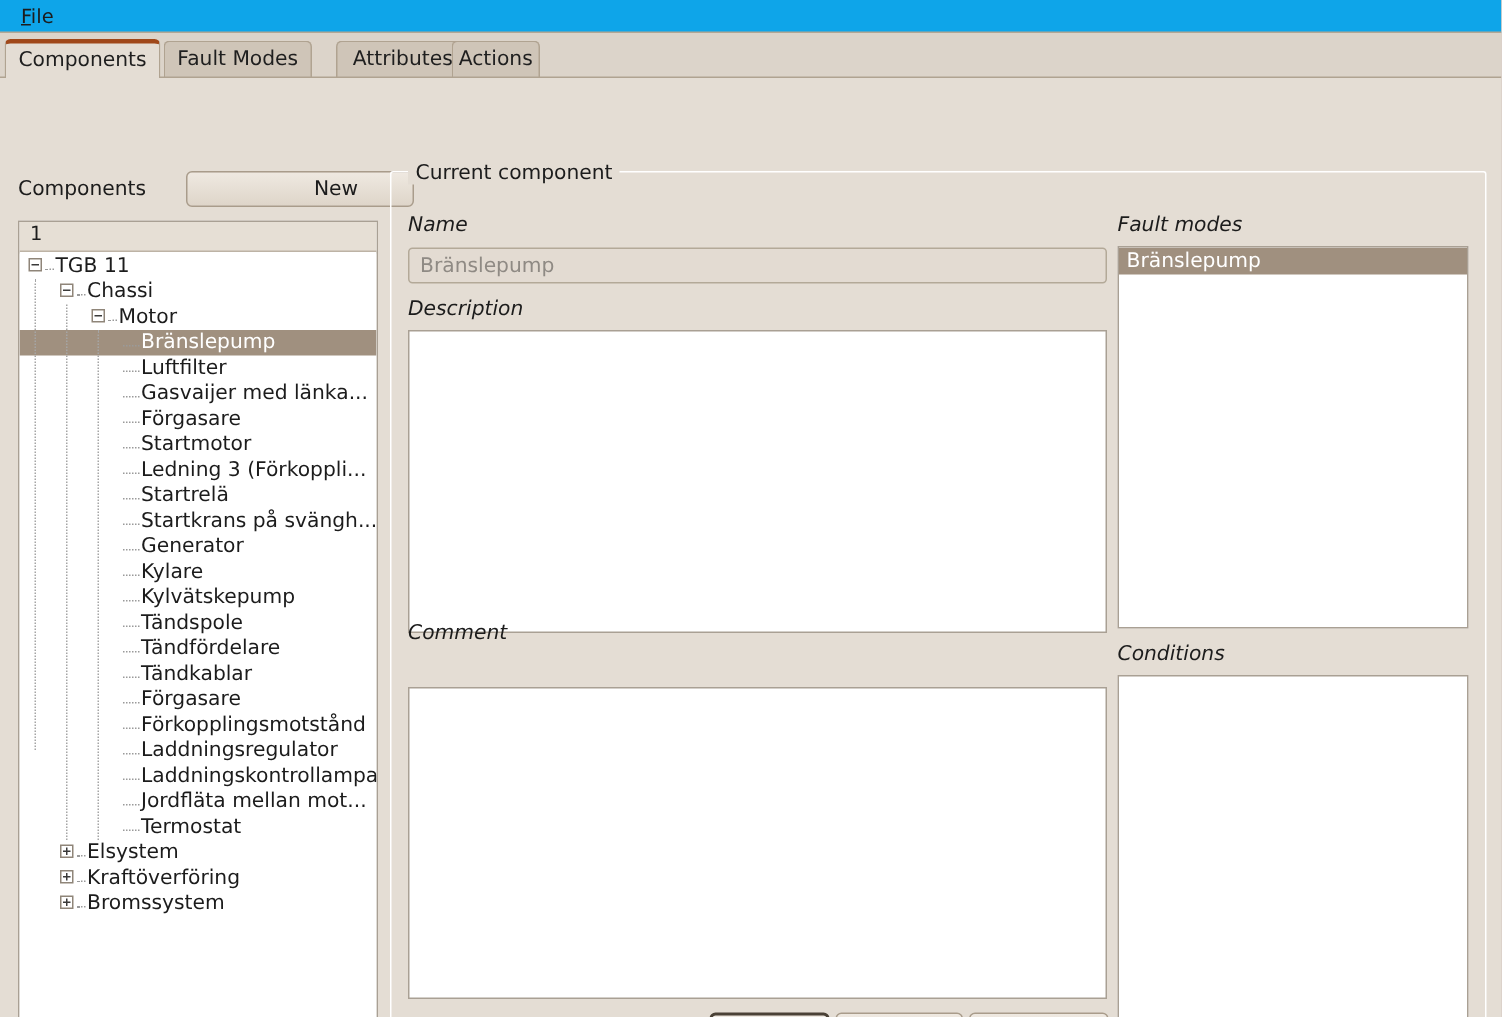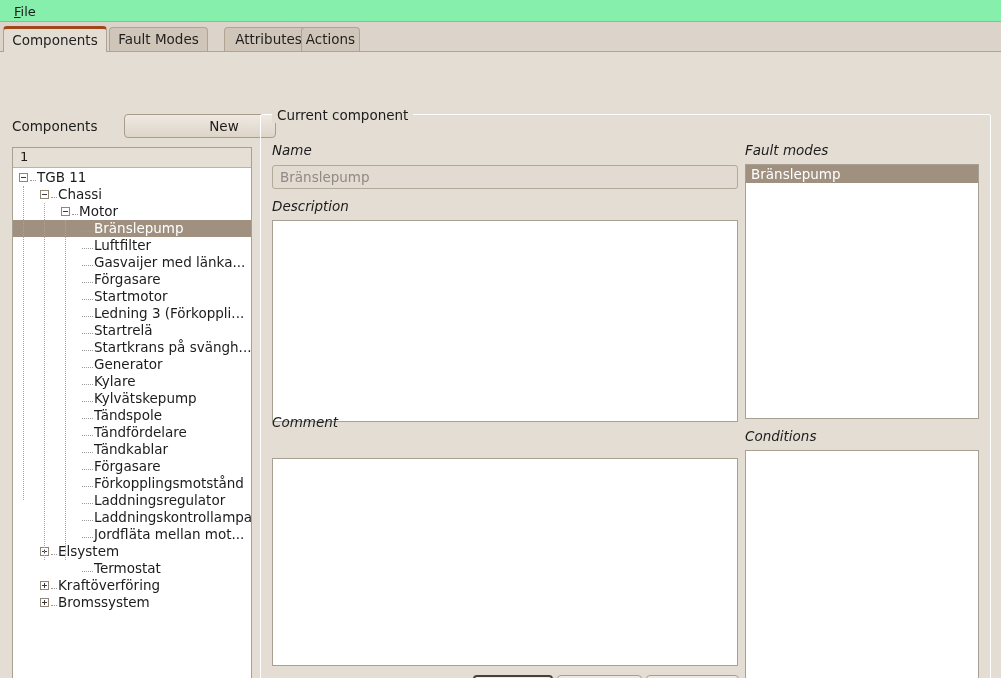--- a/index.html
+++ b/index.html
@@ -17,21 +17,21 @@
     font-size: 13px;
     color: #1c1c1c;
   }
 
   
   .menubar {
     position: absolute;
     left: 0; top: 0;
     width: 1001px;
     height: 22px;
-    background: #86efac;
+    background: #0ea5e9;
     border-bottom: 1px solid #b3a794;
     box-sizing: border-box;
   }
   .menu-item {
     position: absolute;
     left: 8px; top: 2px;
     padding: 1px 6px;
     font-size: 13px;
     line-height: 17px;
     color: #1c1c1c;
@@ -313,22 +313,22 @@
           <div class="tnode"><span style="display: inline-block; width: 69px;"></span><span class="dots"></span><span class="tlabel">Kylare</span></div>
           <div class="tnode"><span style="display: inline-block; width: 69px;"></span><span class="dots"></span><span class="tlabel">Kylvätskepump</span></div>
           <div class="tnode"><span style="display: inline-block; width: 69px;"></span><span class="dots"></span><span class="tlabel">Tändspole</span></div>
           <div class="tnode"><span style="display: inline-block; width: 69px;"></span><span class="dots"></span><span class="tlabel">Tändfördelare</span></div>
           <div class="tnode"><span style="display: inline-block; width: 69px;"></span><span class="dots"></span><span class="tlabel">Tändkablar</span></div>
           <div class="tnode"><span style="display: inline-block; width: 69px;"></span><span class="dots"></span><span class="tlabel">Förgasare</span></div>
           <div class="tnode"><span style="display: inline-block; width: 69px;"></span><span class="dots"></span><span class="tlabel">Förkopplingsmotstånd</span></div>
           <div class="tnode"><span style="display: inline-block; width: 69px;"></span><span class="dots"></span><span class="tlabel">Laddningsregulator</span></div>
           <div class="tnode"><span style="display: inline-block; width: 69px;"></span><span class="dots"></span><span class="tlabel">Laddningskontrollampa</span></div>
           <div class="tnode"><span style="display: inline-block; width: 69px;"></span><span class="dots"></span><span class="tlabel">Jordfläta mellan mot...</span></div>
+          <div class="tnode"><span style="display: inline-block; width: 69px;"></span><span class="dots"></span><span class="tlabel">Termostat</span></div>
           <div class="tnode"><span style="display: inline-block; width: 27px;"></span><span class="exp plus"></span><span class="dots" style="width: 6px;"></span><span class="tlabel">Elsystem</span></div>
-          <div class="tnode"><span style="display: inline-block; width: 69px;"></span><span class="dots"></span><span class="tlabel">Termostat</span></div>
           <div class="tnode"><span style="display: inline-block; width: 27px;"></span><span class="exp plus"></span><span class="dots" style="width: 6px;"></span><span class="tlabel">Kraftöverföring</span></div>
           <div class="tnode"><span style="display: inline-block; width: 27px;"></span><span class="exp plus"></span><span class="dots" style="width: 6px;"></span><span class="tlabel">Bromssystem</span></div>
           <div class="vline" style="left: 10px; top: 17px; height: 314px;"></div>
           <div class="vline" style="left: 31px; top: 34px; height: 357px;"></div>
           <div class="vline" style="left: 52px; top: 51px; height: 340px;"></div>
         </div>
     </div>
 
     <div class="groupbox"></div>
     <div class="groupbox-title">Current component</div>

